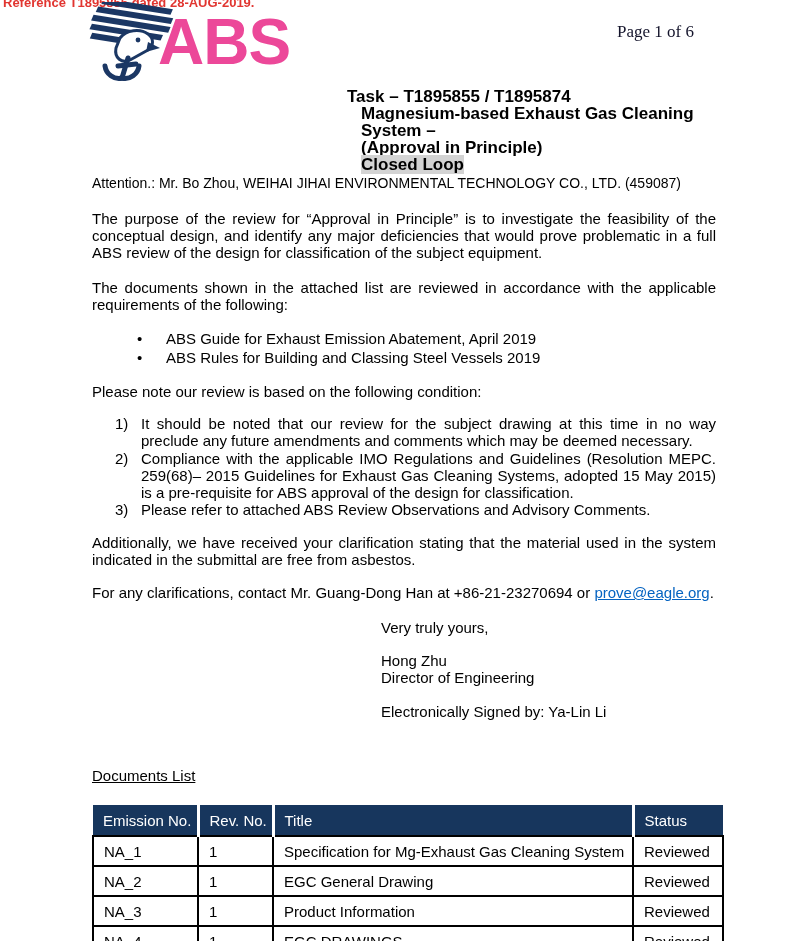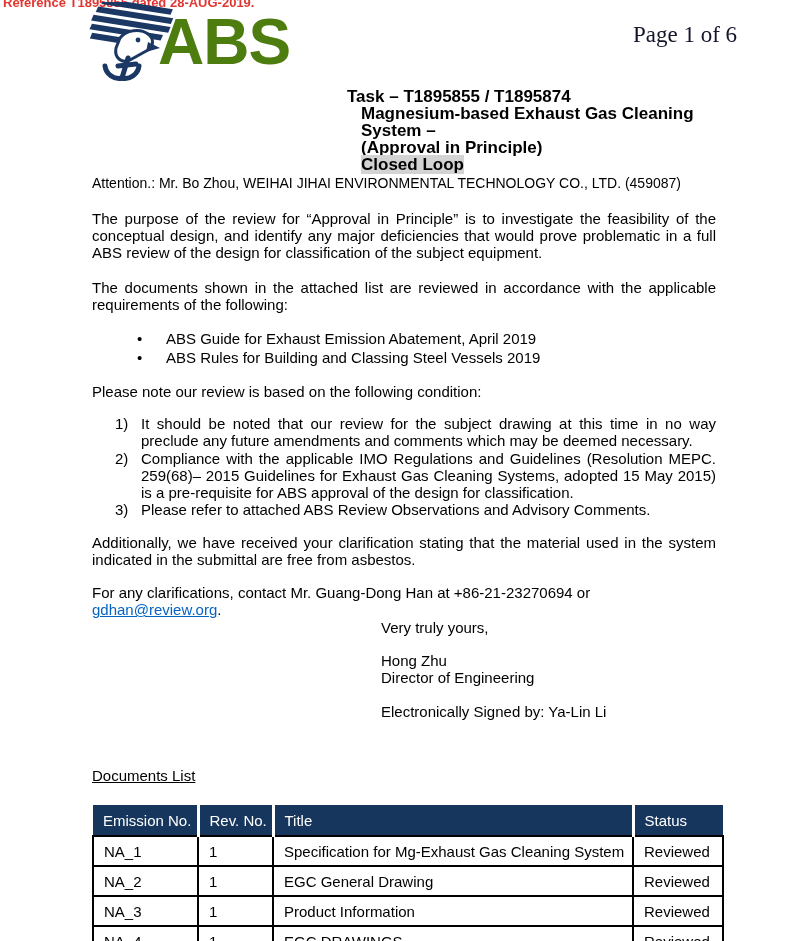--- a/index.html
+++ b/index.html
@@ -2,22 +2,22 @@
 <html><head>
 <meta charset="utf-8">
 <style>
   html,body{margin:0;padding:0;background:#ffffff;}
   body{width:793px;height:941px;overflow:hidden;font-family:"Liberation Sans",sans-serif;color:#000;}
   .page{position:relative;width:793px;height:941px;overflow:hidden;background:#fff;}
 
   .ref-line{position:absolute;left:3px;top:-5px;font-size:13px;font-weight:bold;color:#E13530;white-space:nowrap;z-index:1;}
 
   .logo{position:absolute;left:86px;top:2px;z-index:2;}
-  .logo-text{position:absolute;left:158px;top:10px;font-size:64px;font-weight:bold;color:#4d7c0f;letter-spacing:-1px;line-height:1;z-index:2;}
-  .page-num{position:absolute;left:617px;top:22px;font-family:"Liberation Serif",serif;font-size:23px;color:#14142b;margin-left:16px;}
+  .logo-text{position:absolute;left:158px;top:10px;font-size:64px;font-weight:bold;color:#ec4899;letter-spacing:-1px;line-height:1;z-index:2;}
+  .page-num{position:absolute;left:617px;top:22px;font-family:"Liberation Serif",serif;font-size:17px;color:#14142b;}
 
   .title-block{position:absolute;left:347px;top:88px;width:380px;font-size:17px;font-weight:bold;line-height:17px;}
   .title-block .indent{padding-left:14px;}
   .hl{background:#D3D3D3;}
 
   .attention{position:absolute;left:92px;top:175px;font-size:14px;white-space:nowrap;}
   .para{position:absolute;left:92px;width:624px;font-size:15px;line-height:17.2px;text-align:justify;}
   .p-purpose{top:210px;}
   .p-documents{top:279px;}
   .p-note{top:383px;text-align:left;}
@@ -114,21 +114,21 @@
     </div>
     <div class="cond-item">
       <span class="cond-num">3)</span>
       <span class="cond-text">Please refer to attached ABS Review Observations and Advisory Comments.</span>
     </div>
   </div>
 
   <div class="para p-asbestos">Additionally, we have received your clarification stating that the material used in the system indicated in the submittal are free from asbestos.</div>
 
   <div class="para p-contact">
-    <span>For any clarifications, contact Mr. Guang-Dong Han at +86-21-23270694 or </span><a class="link">gdhan@review.org</a><span>.</span>
+    <span>For any clarifications, contact Mr. Guang-Dong Han at +86-21-23270694 or </span><a class="link">prove@eagle.org</a><span>.</span>
   </div>
 
   <div class="sig-closing">Very truly yours,</div>
   <div class="sig-name">
     <div>Hong Zhu</div>
     <div>Director of Engineering</div>
   </div>
   <div class="sig-esign">Electronically Signed by: Ya-Lin Li</div>
 
   <div class="doc-title">Documents List</div>

